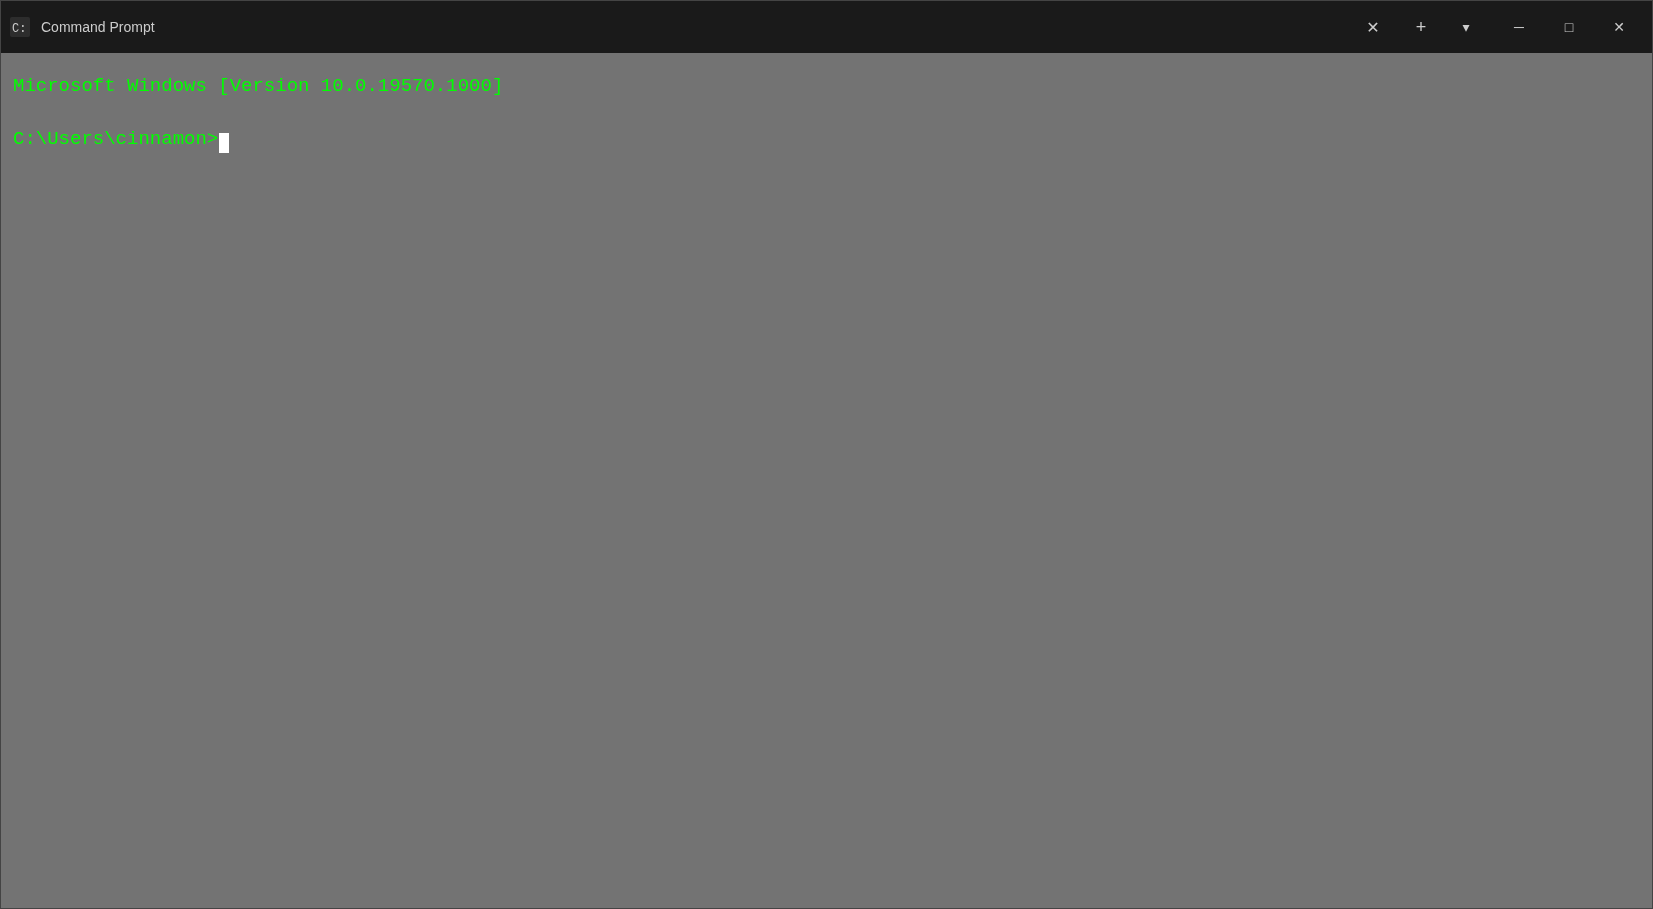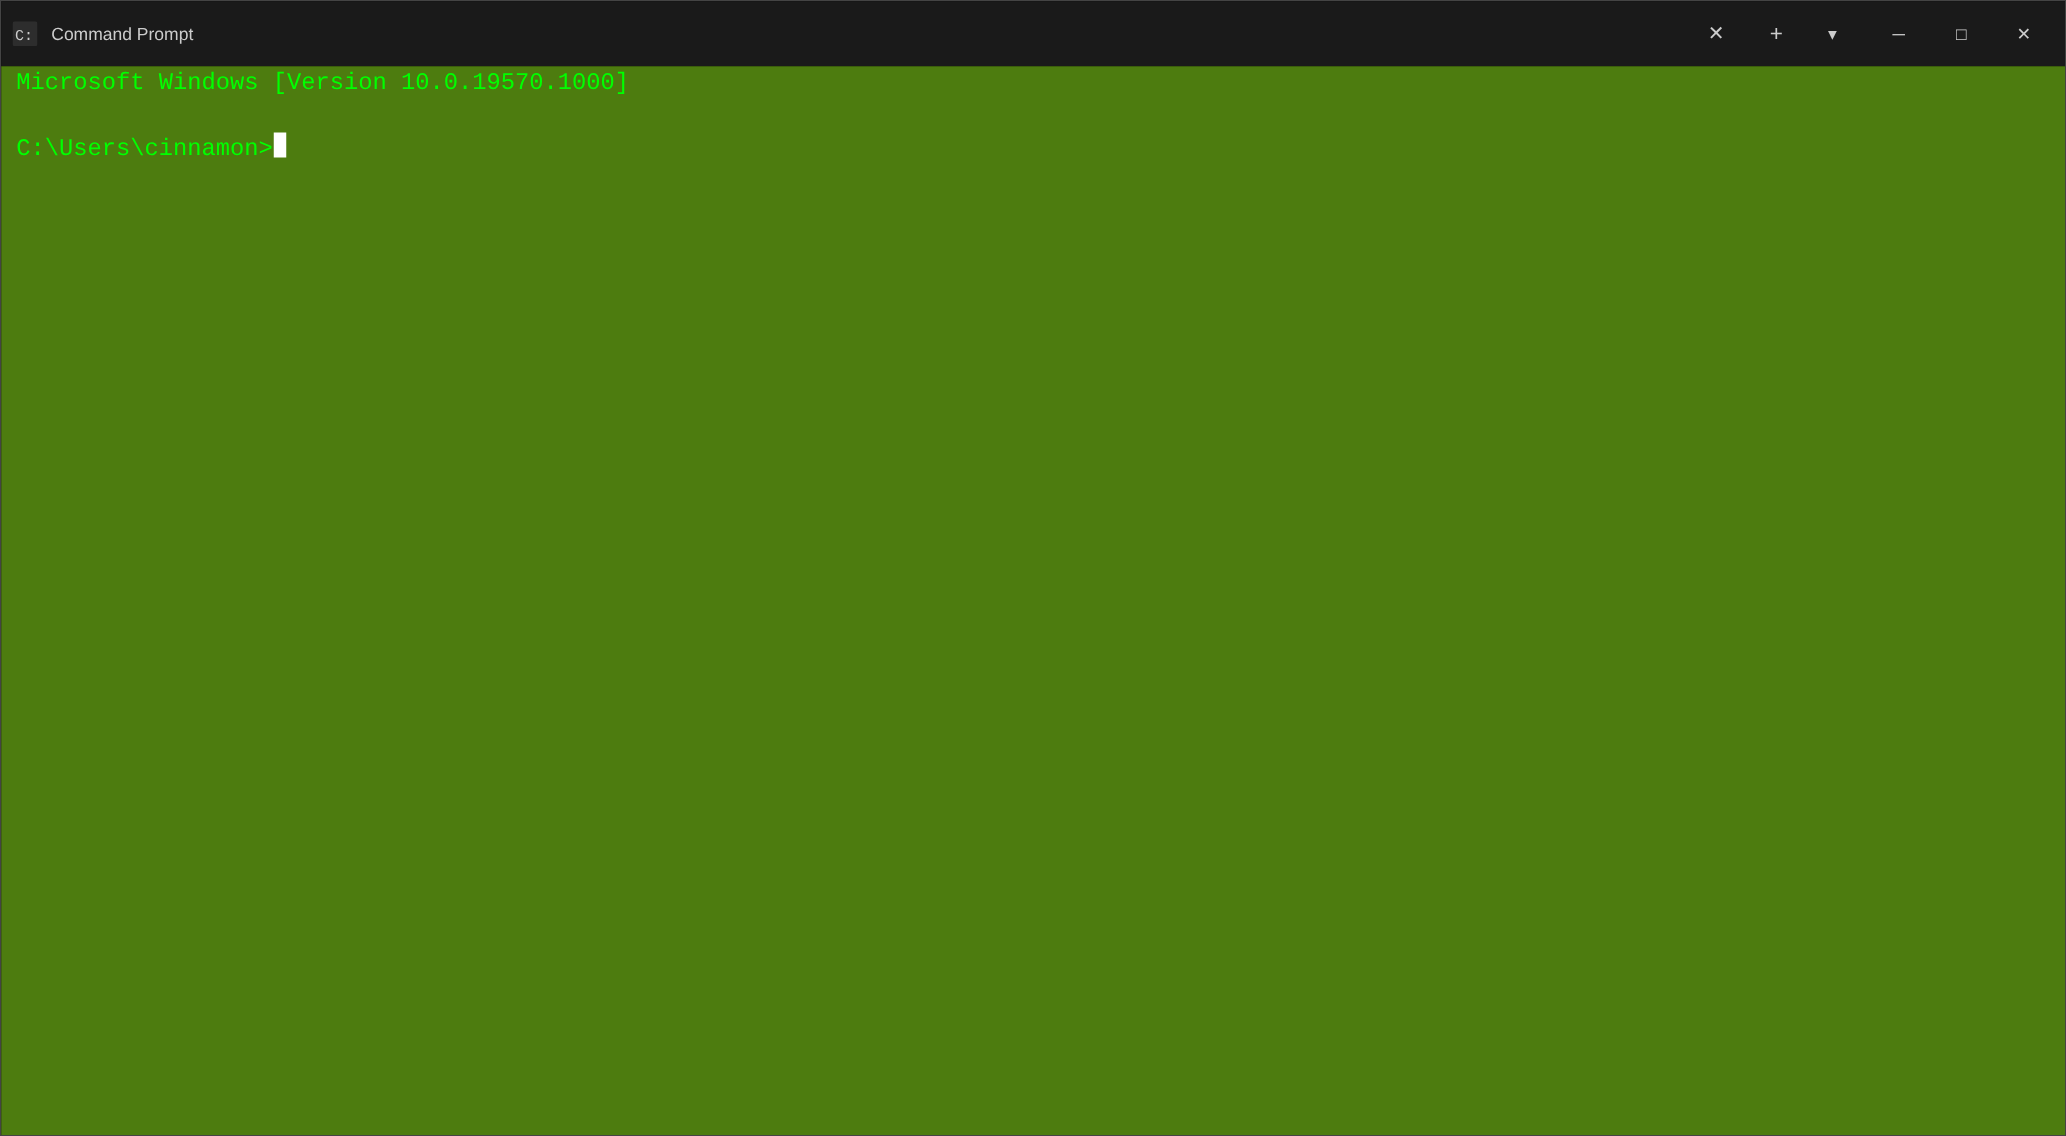--- a/index.html
+++ b/index.html
@@ -128,37 +128,37 @@
       font-size: 14px;
       cursor: pointer;
       background: transparent;
       border: none;
       outline: none;
       font-family: 'Segoe MDL2 Assets', 'Segoe UI Symbol', Arial, sans-serif;
     }
 
     .terminal-body {
       flex: 1;
-      background: #4d7c0f;
-      padding: 0 12px;
+      background: #737373;
+      padding: 20px 12px;
       color: #00ff00;
       font-size: 19px;
       font-family: 'Courier New', Courier, monospace;
       line-height: 1.4;
       overflow: hidden;
     }
 
     .terminal-line {
       display: block;
       white-space: pre;
     }
 
     .prompt-line {
       display: flex;
-      align-items: flex-start;
+      align-items: flex-end;
     }
 
     .cursor {
       display: inline-block;
       width: 10px;
       height: 20px;
       background: #ffffff;
       vertical-align: middle;
       margin-left: 1px;
       animation: blink 1s step-end infinite;

